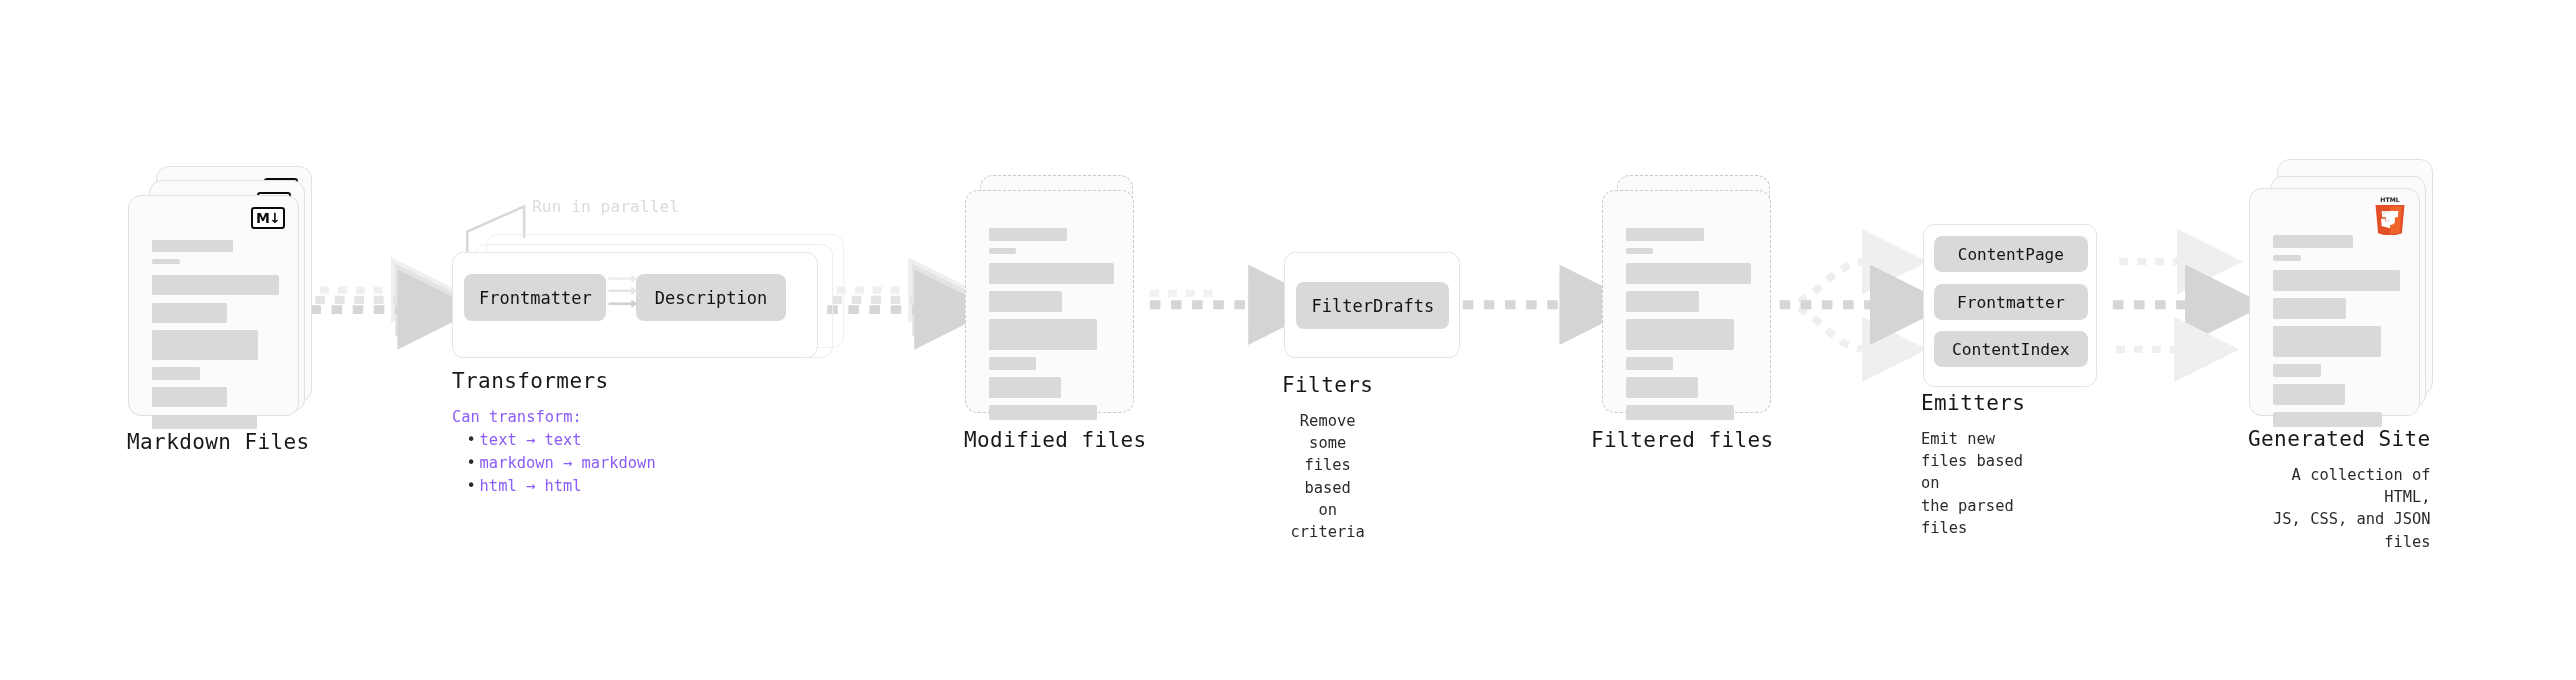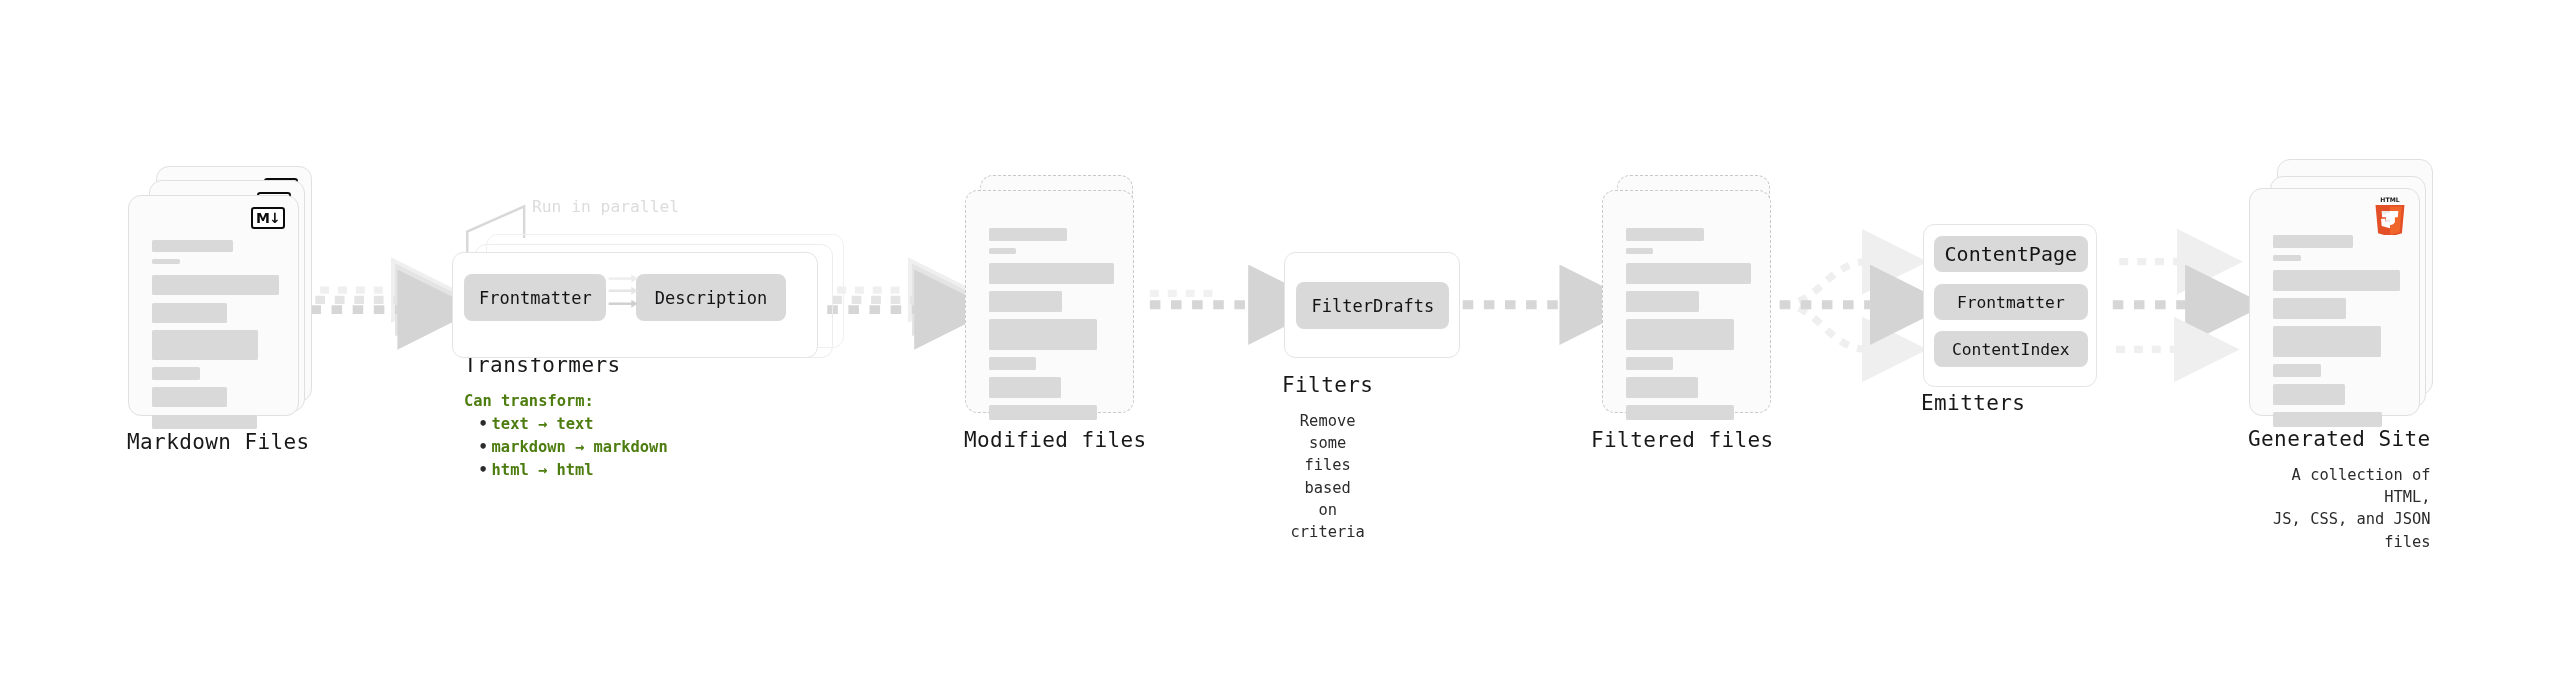--- a/index.html
+++ b/index.html
@@ -97,24 +97,23 @@
   }
   .caption .sub {
     font-size: 15.4px;
     color: #2b2b2d;
     line-height: 1.45;
     margin-top: 11.4px;
     white-space: pre-line;
   }
   .caption .sub-list {
     font-size: 15.4px;
-    color: #4d7c0f;
+    color: #8b5cf6;
     line-height: 1.5;
     margin-top: 11.4px;
-    font-weight: bold;
   }
   .caption .sub-list .lead { white-space: nowrap; }
   .caption .sub-list ul {
     margin: 0;
     padding-left: 14.6px;
     list-style: none;
   }
   .caption .sub-list li {
     white-space: nowrap;
     position: relative;
@@ -275,21 +274,21 @@
       <svg width="34" height="46" style="position:absolute;left:154px;top:18px;" viewBox="0 0 42 56">
         <path d="M2,9 L32,9" stroke="#ededed" stroke-width="3" fill="none"></path>
         <path d="M30,4 L38,9 L30,14 z" fill="#ededed"></path>
         <path d="M2,24 L32,24" stroke="#e5e5e5" stroke-width="3" fill="none"></path>
         <path d="M30,19 L38,24 L30,29 z" fill="#e5e5e5"></path>
         <path d="M2,40 L32,40" stroke="#cfcfcf" stroke-width="3" fill="none"></path>
         <path d="M30,35 L38,40 L30,45 z" fill="#cfcfcf"></path>
       </svg>
     </div>
 
-    <div class="caption" style="left:452px; top:352px;margin-left:12px;">
+    <div class="caption" style="left:452px; top:368px;">
       <div class="title">Transformers</div>
       <div class="sub-list">
         <div class="lead">Can transform:</div>
         <ul>
           <li>text → text</li>
           <li>markdown → markdown</li>
           <li>html → html</li>
         </ul>
       </div>
     </div>
@@ -339,26 +338,28 @@
         <div class="skel" style="width:87%;height:14.6px;margin-top:7.3px;"></div>
       </div>
     </div>
     <div class="caption" style="left:1591px; top:427px;">
       <div class="title">Filtered files</div>
     </div>
   </div>
 
   <div class="node">
     <div class="procbox" style="left:1923px; top:224px; width:174px; height:163px;">
-      <div class="pill" style="position:absolute;left:9.8px;top:11.4px;width:154px;height:36px;font-size:20px;">ContentPage</div>
+      <div class="pill" style="position:absolute;left:9.8px;top:11.4px;width:154px;height:36px;font-size:16px;">ContentPage</div>
       <div class="pill" style="position:absolute;left:9.8px;top:59px;width:154px;height:36px;font-size:16.3px;">Frontmatter</div>
       <div class="pill" style="position:absolute;left:9.8px;top:106px;width:154px;height:36px;font-size:16.3px;">ContentIndex</div>
     </div>
     <div class="caption" style="left:1921px; top:390px;">
       <div class="title">Emitters</div>
+      <div class="sub">Emit new files based on
+the parsed files</div>
     </div>
   </div>
 
   <div class="node">
 
     <div class="card" style="left:2277px; top:159px; width:156px; height:236px; z-index:1;">
       <div class="badge" style="top:9.8px;right:13px;">
         <div style="width:29px;height:18px;display:flex;flex-direction:column;align-items:center;justify-content:flex-end;">
           <span style="font-family:'DejaVu Sans','Liberation Sans',sans-serif;font-size:7.3px;font-weight:bold;color:#1a1a1a;line-height:1;">CSS</span>
           <span style="display:block;width:28px;height:4.1px;background:#264de4;margin-top:1.6px;border-radius:0.8px;"></span>

